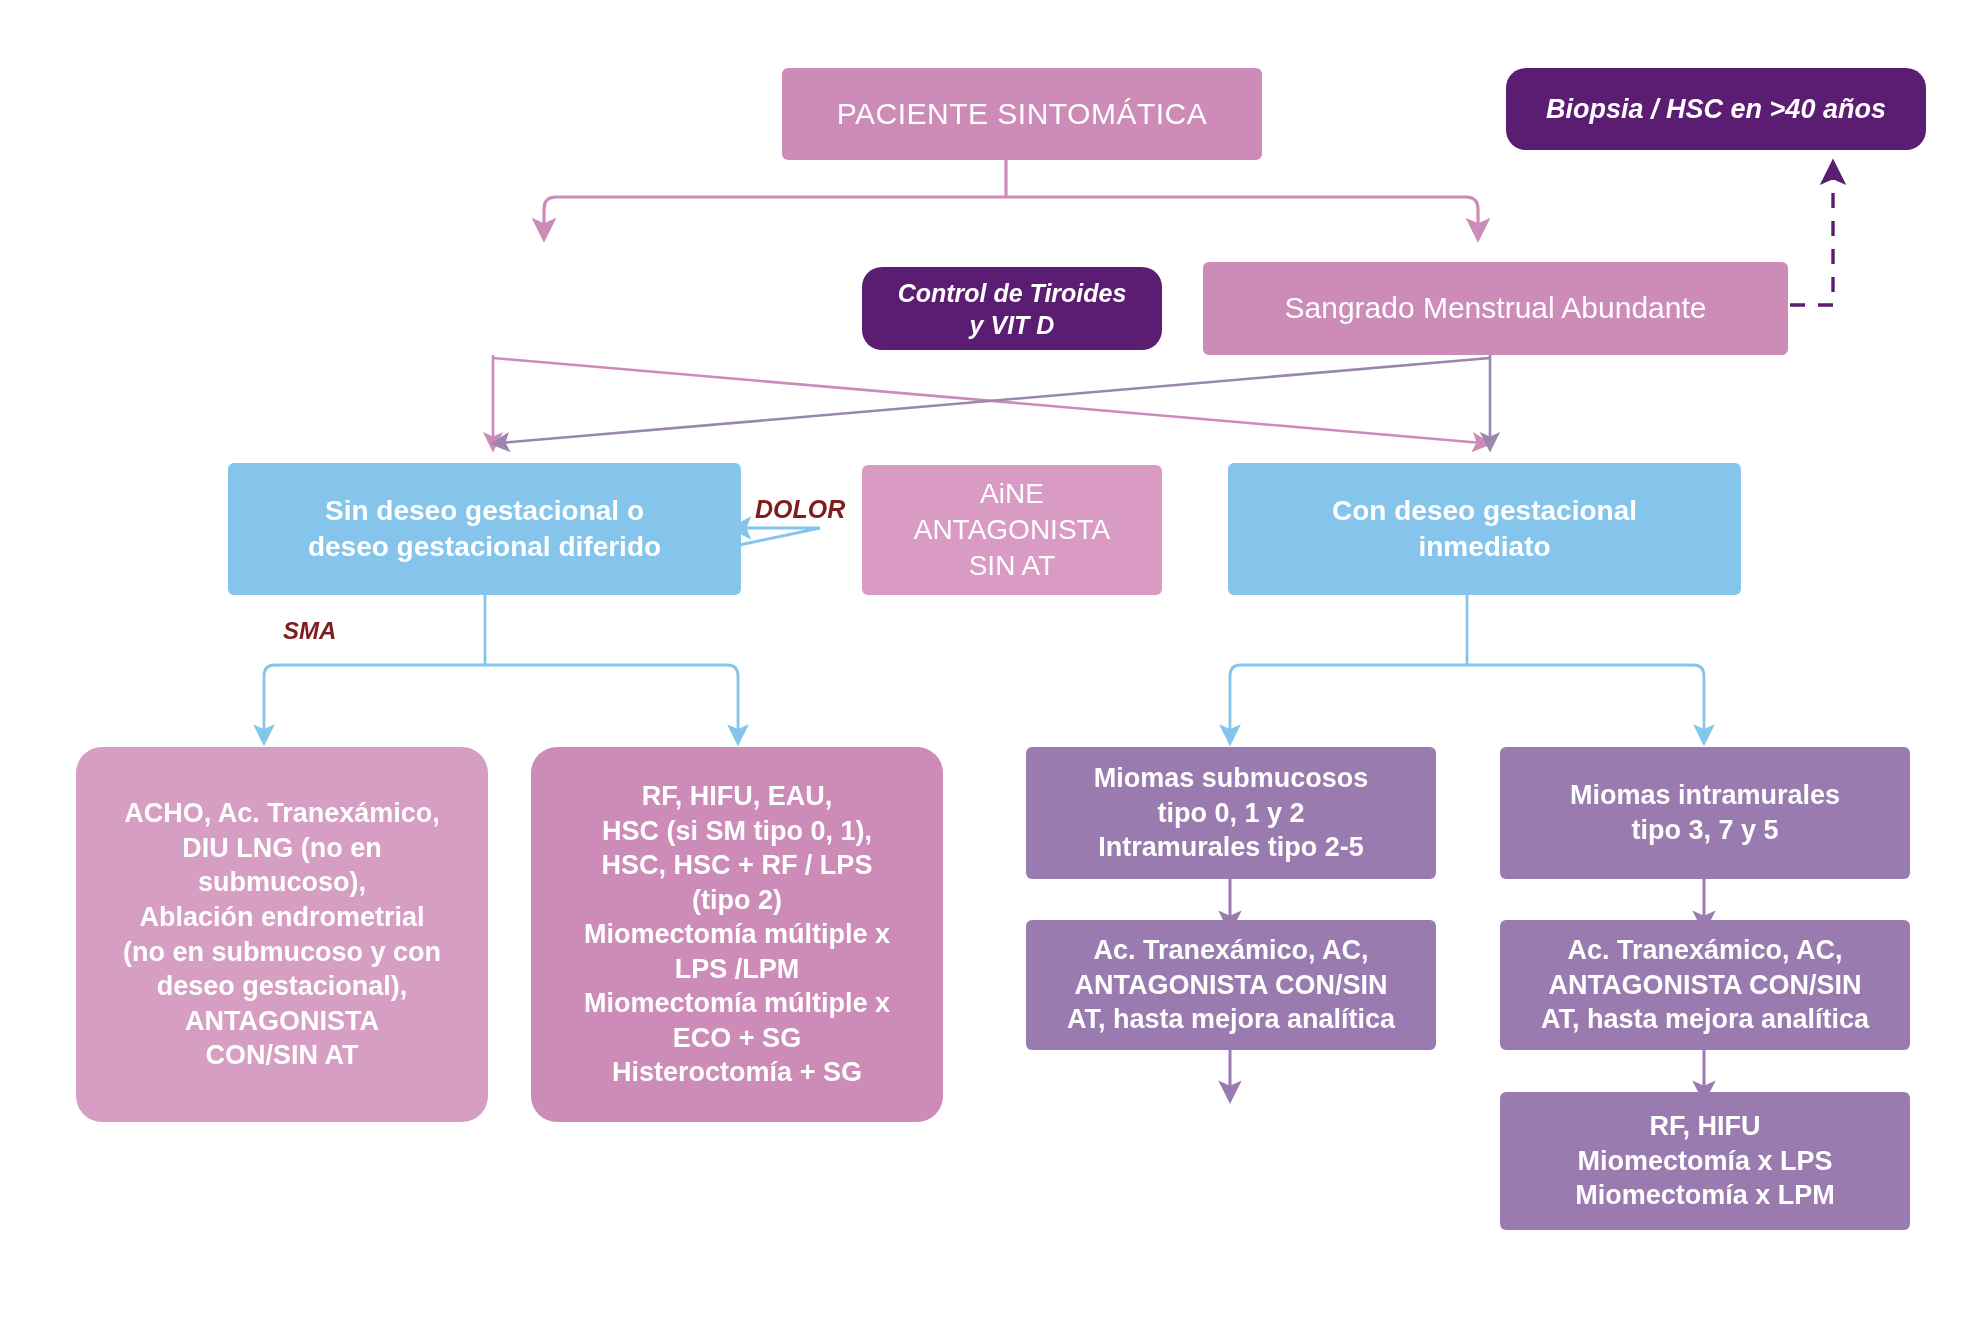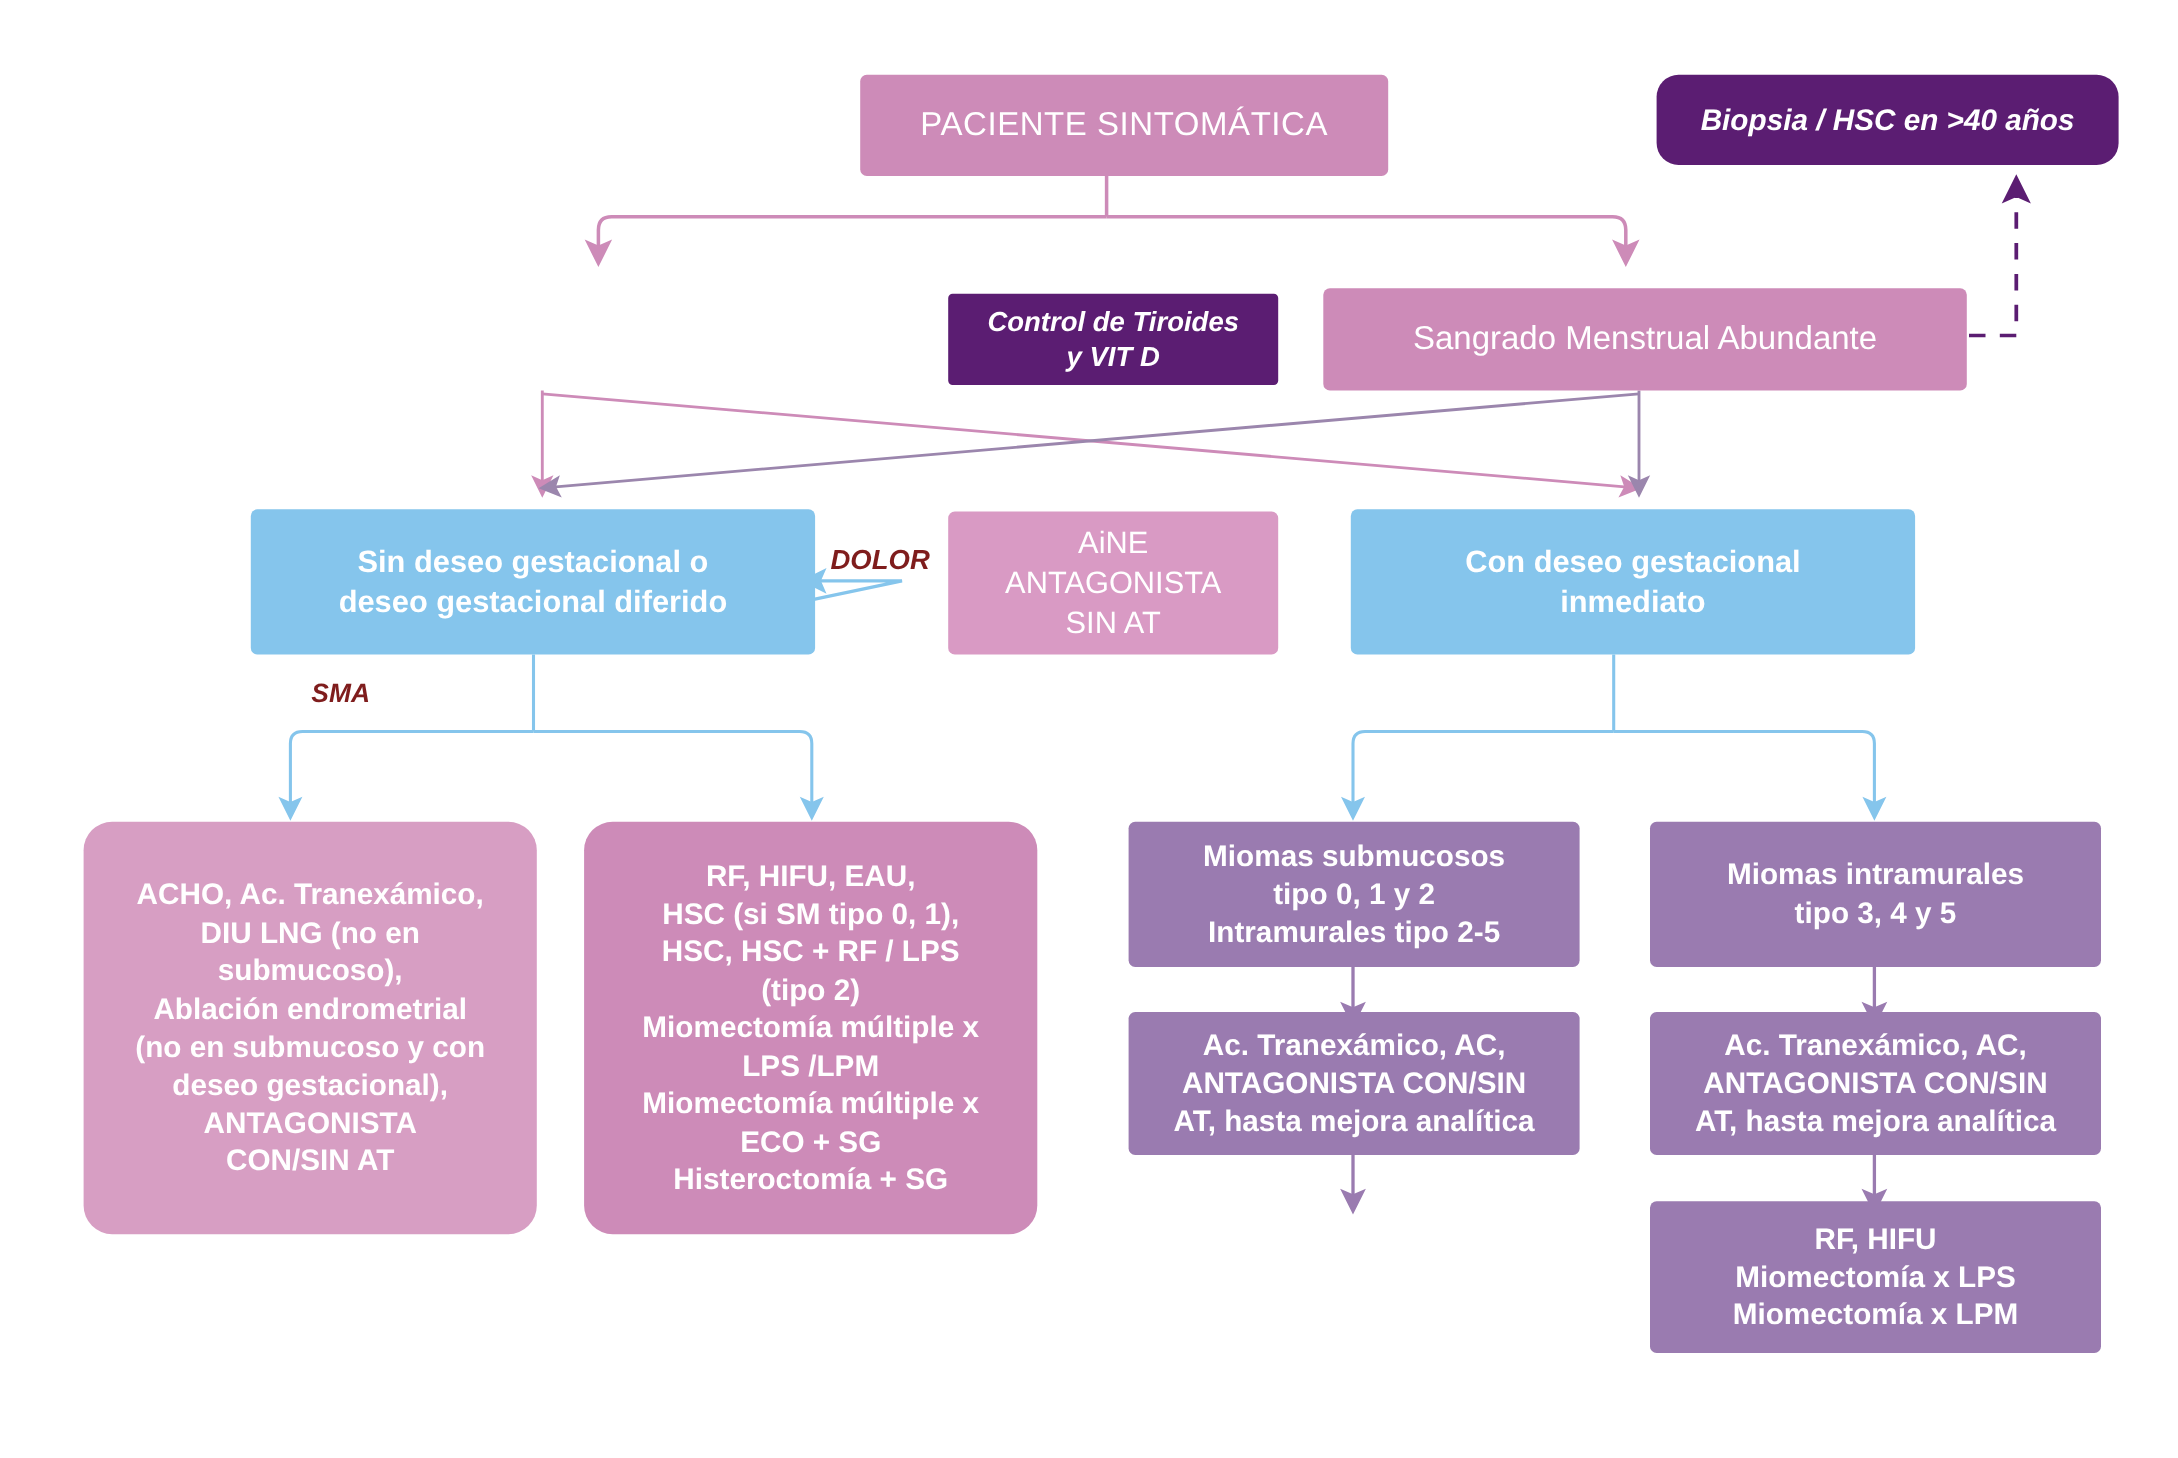--- a/index.html
+++ b/index.html
@@ -128,21 +128,21 @@
       <path d="M1704,878 L1704,922" stroke="#9a7bb0" stroke-width="3" fill="none" marker-end="url(#ah-vio)"></path>
       <path d="M1704,1048 L1704,1092" stroke="#9a7bb0" stroke-width="3" fill="none" marker-end="url(#ah-vio)"></path>
     </g>
   </svg>
 
   <div class="node n-pink reg" style="left:782px; top:68px; width:480px; height:92px; font-size:30px; letter-spacing:0.5px;">PACIENTE SINTOMÁTICA</div>
 
   <div class="node n-deep ital" style="left:1506px; top:68px; width:420px; height:82px; font-size:27px; border-radius:20px;">Biopsia / HSC en &gt;40 años</div>
 
 
-  <div class="node n-deep ital" style="left:862px; top:267px; width:300px; height:83px; font-size:25px; border-radius:4px;">Control de Tiroides
+  <div class="node n-deep ital" style="left:862px; top:267px; width:300px; height:83px; font-size:25px; border-radius:20px;">Control de Tiroides
 y VIT D</div>
 
   <div class="node n-pink reg" style="left:1203px; top:262px; width:585px; height:93px; font-size:30px;">Sangrado Menstrual Abundante</div>
 
   <div class="node n-blue bold" style="left:228px; top:463px; width:513px; height:132px; font-size:28px;">Sin deseo gestacional o
 deseo gestacional diferido</div>
 
   <div class="node n-pink-soft reg" style="left:862px; top:465px; width:300px; height:130px; font-size:28px;">AiNE
 ANTAGONISTA
 SIN AT</div>
@@ -176,21 +176,21 @@
   <div class="node n-purple bold" style="left:1026px; top:747px; width:410px; height:132px; font-size:27px;">Miomas submucosos
 tipo 0, 1 y 2
 Intramurales tipo 2-5</div>
 
   <div class="node n-purple bold" style="left:1026px; top:920px; width:410px; height:130px; font-size:27px;">Ac. Tranexámico, AC,
 ANTAGONISTA CON/SIN
 AT, hasta mejora analítica</div>
 
 
   <div class="node n-purple bold" style="left:1500px; top:747px; width:410px; height:132px; font-size:27px;">Miomas intramurales
-tipo 3, 4 y 5</div>
+tipo 3, 7 y 5</div>
 
   <div class="node n-purple bold" style="left:1500px; top:920px; width:410px; height:130px; font-size:27px;">Ac. Tranexámico, AC,
 ANTAGONISTA CON/SIN
 AT, hasta mejora analítica</div>
 
   <div class="node n-purple bold" style="left:1500px; top:1092px; width:410px; height:138px; font-size:27px;">RF, HIFU
 Miomectomía x LPS
 Miomectomía x LPM</div>
 
 </div>

